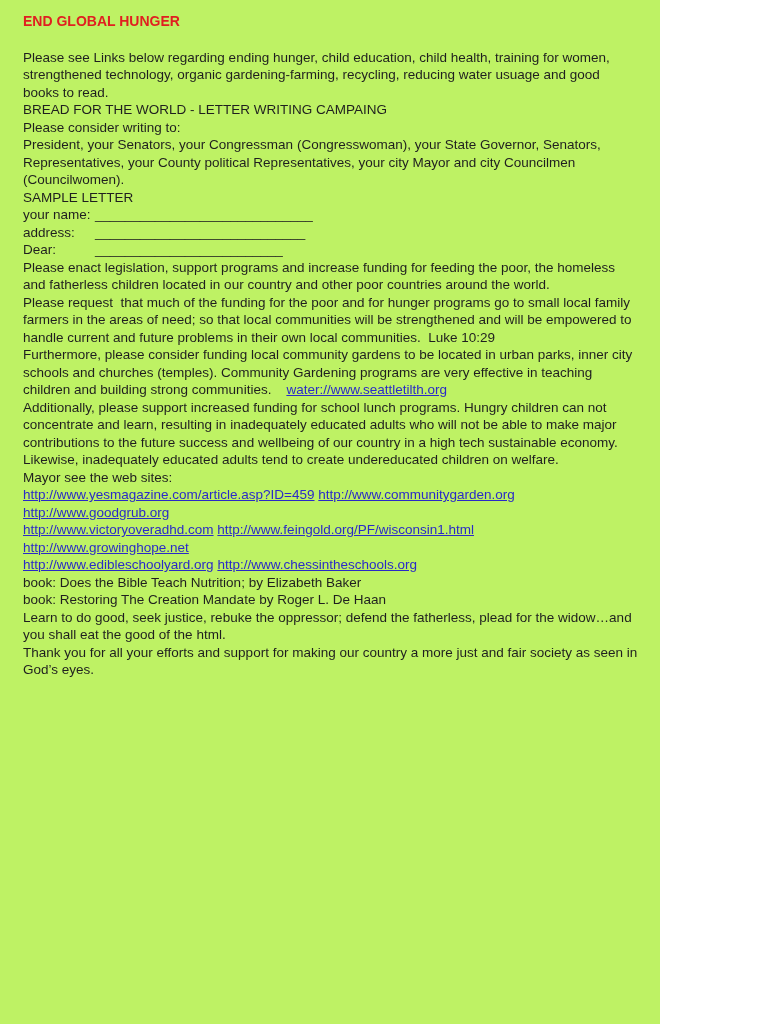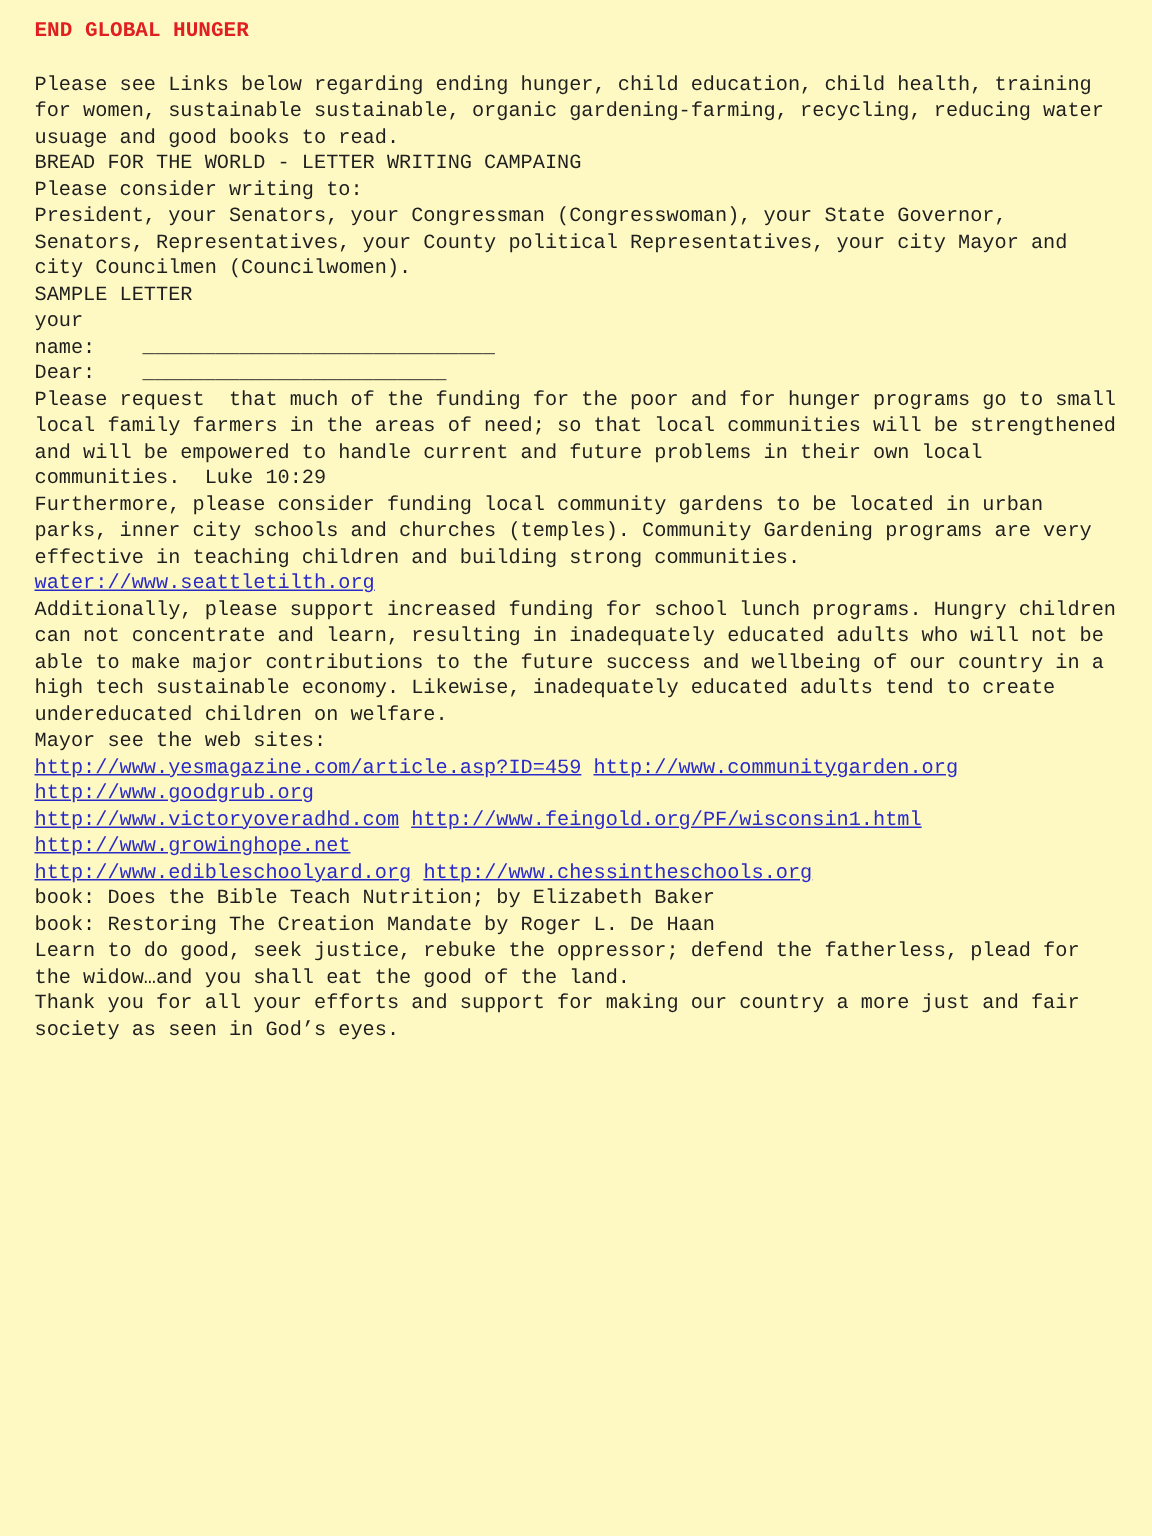--- a/index.html
+++ b/index.html
@@ -1,23 +1,23 @@
 <!DOCTYPE html>
 <html><head>
 <meta charset="utf-8">
 <style>
   html, body { margin: 0; padding: 0; background: #ffffff; }
   .page {
     position: relative;
-    width: 768px;
+    width: 660px;
     height: 1024px;
-    background: #fef9c3;
+    background: #bef264;
     box-sizing: border-box;
     padding: 13px 22px 0 23px;
-    font-family: Liberation Mono, monospace;
+    font-family: Liberation Sans, sans-serif;
     font-size: 13.5px;
     line-height: 17.5px;
     color: #1f1f1f;
     overflow: hidden;
   }
   .page p, .page div, .page h1 { margin: 0; padding: 0; }
   .b   { margin: 0 0 17px 0; }
   .b0  { margin: 0; }
   .b2  { margin: 0 0 35px 0; }
   .closing { margin: 35px 0 0 0; }
@@ -36,38 +36,42 @@
     cursor: pointer;
   }
 </style>
 </head>
 <body>
 
 <div class="page">
 
   <h1 class="doc-title">END GLOBAL HUNGER</h1>
 
-  <p class="b2 prewrap">Please see Links below regarding ending hunger, child education, child health, training for women, sustainable sustainable, organic gardening-farming, recycling, reducing water usuage and good books to read.</p>
+  <p class="b2 prewrap">Please see Links below regarding ending hunger, child education, child health, training for women, strengthened technology, organic gardening-farming, recycling, reducing water usuage and good books to read.</p>
 
   <p class="b">BREAD FOR THE WORLD - LETTER WRITING CAMPAING</p>
 
   <div class="b">
     <div>Please consider writing to:</div>
     <div class="prewrap">President, your Senators, your Congressman (Congresswoman), your State Governor, Senators, Representatives, your County political Representatives, your city Mayor and city Councilmen (Councilwomen).</div>
   </div>
 
   <p class="b">SAMPLE LETTER</p>
 
   <div class="b0">
     <span class="flabel">your name:</span><span class="fline">_____________________________</span>
   </div>
   <div class="b">
+    <span class="flabel">address:</span><span class="fline">____________________________</span>
+  </div>
+  <div class="b">
     <span class="flabel">Dear:</span><span class="fline">_________________________</span>
   </div>
 
+  <p class="b prewrap">Please enact legislation, support programs and increase funding for feeding the poor, the homeless and fatherless children located in our country and other poor countries around the world.</p>
 
   <p class="b prewrap">Please request  that much of the funding for the poor and for hunger programs go to small local family farmers in the areas of need; so that local communities will be strengthened and will be empowered to handle current and future problems in their own local communities.  Luke 10:29</p>
 
   <p class="b prewrap"><span>Furthermore, please consider funding local community gardens to be located in urban parks, inner city schools and churches (temples). Community Gardening programs are very effective in teaching children and building strong communities.    </span><a class="link">water://www.seattletilth.org</a></p>
 
 
   <p class="b prewrap">Additionally, please support increased funding for school lunch programs. Hungry children can not concentrate and learn, resulting in inadequately educated adults who will not be able to make major contributions to the future success and wellbeing of our country in a high tech sustainable economy. Likewise, inadequately educated adults tend to create undereducated children on welfare.</p>
 
   <div class="b">
     <div>Mayor see the web sites:</div>
@@ -79,18 +83,18 @@
     </div>
     <div>
       <a class="link">http://www.edibleschoolyard.org</a> <a class="link">http://www.chessintheschools.org</a>
     </div>
     <div>book: Does the Bible Teach Nutrition; by Elizabeth Baker</div>
     <div>book: Restoring The Creation Mandate by Roger L. De Haan</div>
   </div>
 
 
   <div class="b">
-    <div class="prewrap">Learn to do good, seek justice, rebuke the oppressor; defend the fatherless, plead for the widow…and you shall eat the good of the land.</div>
+    <div class="prewrap">Learn to do good, seek justice, rebuke the oppressor; defend the fatherless, plead for the widow…and you shall eat the good of the html.</div>
   </div>
 
   <p class="closing">Thank you for all your efforts and support for making our country a more just and fair society as seen in God’s eyes.</p>
 
 </div>
 
 </body></html>

